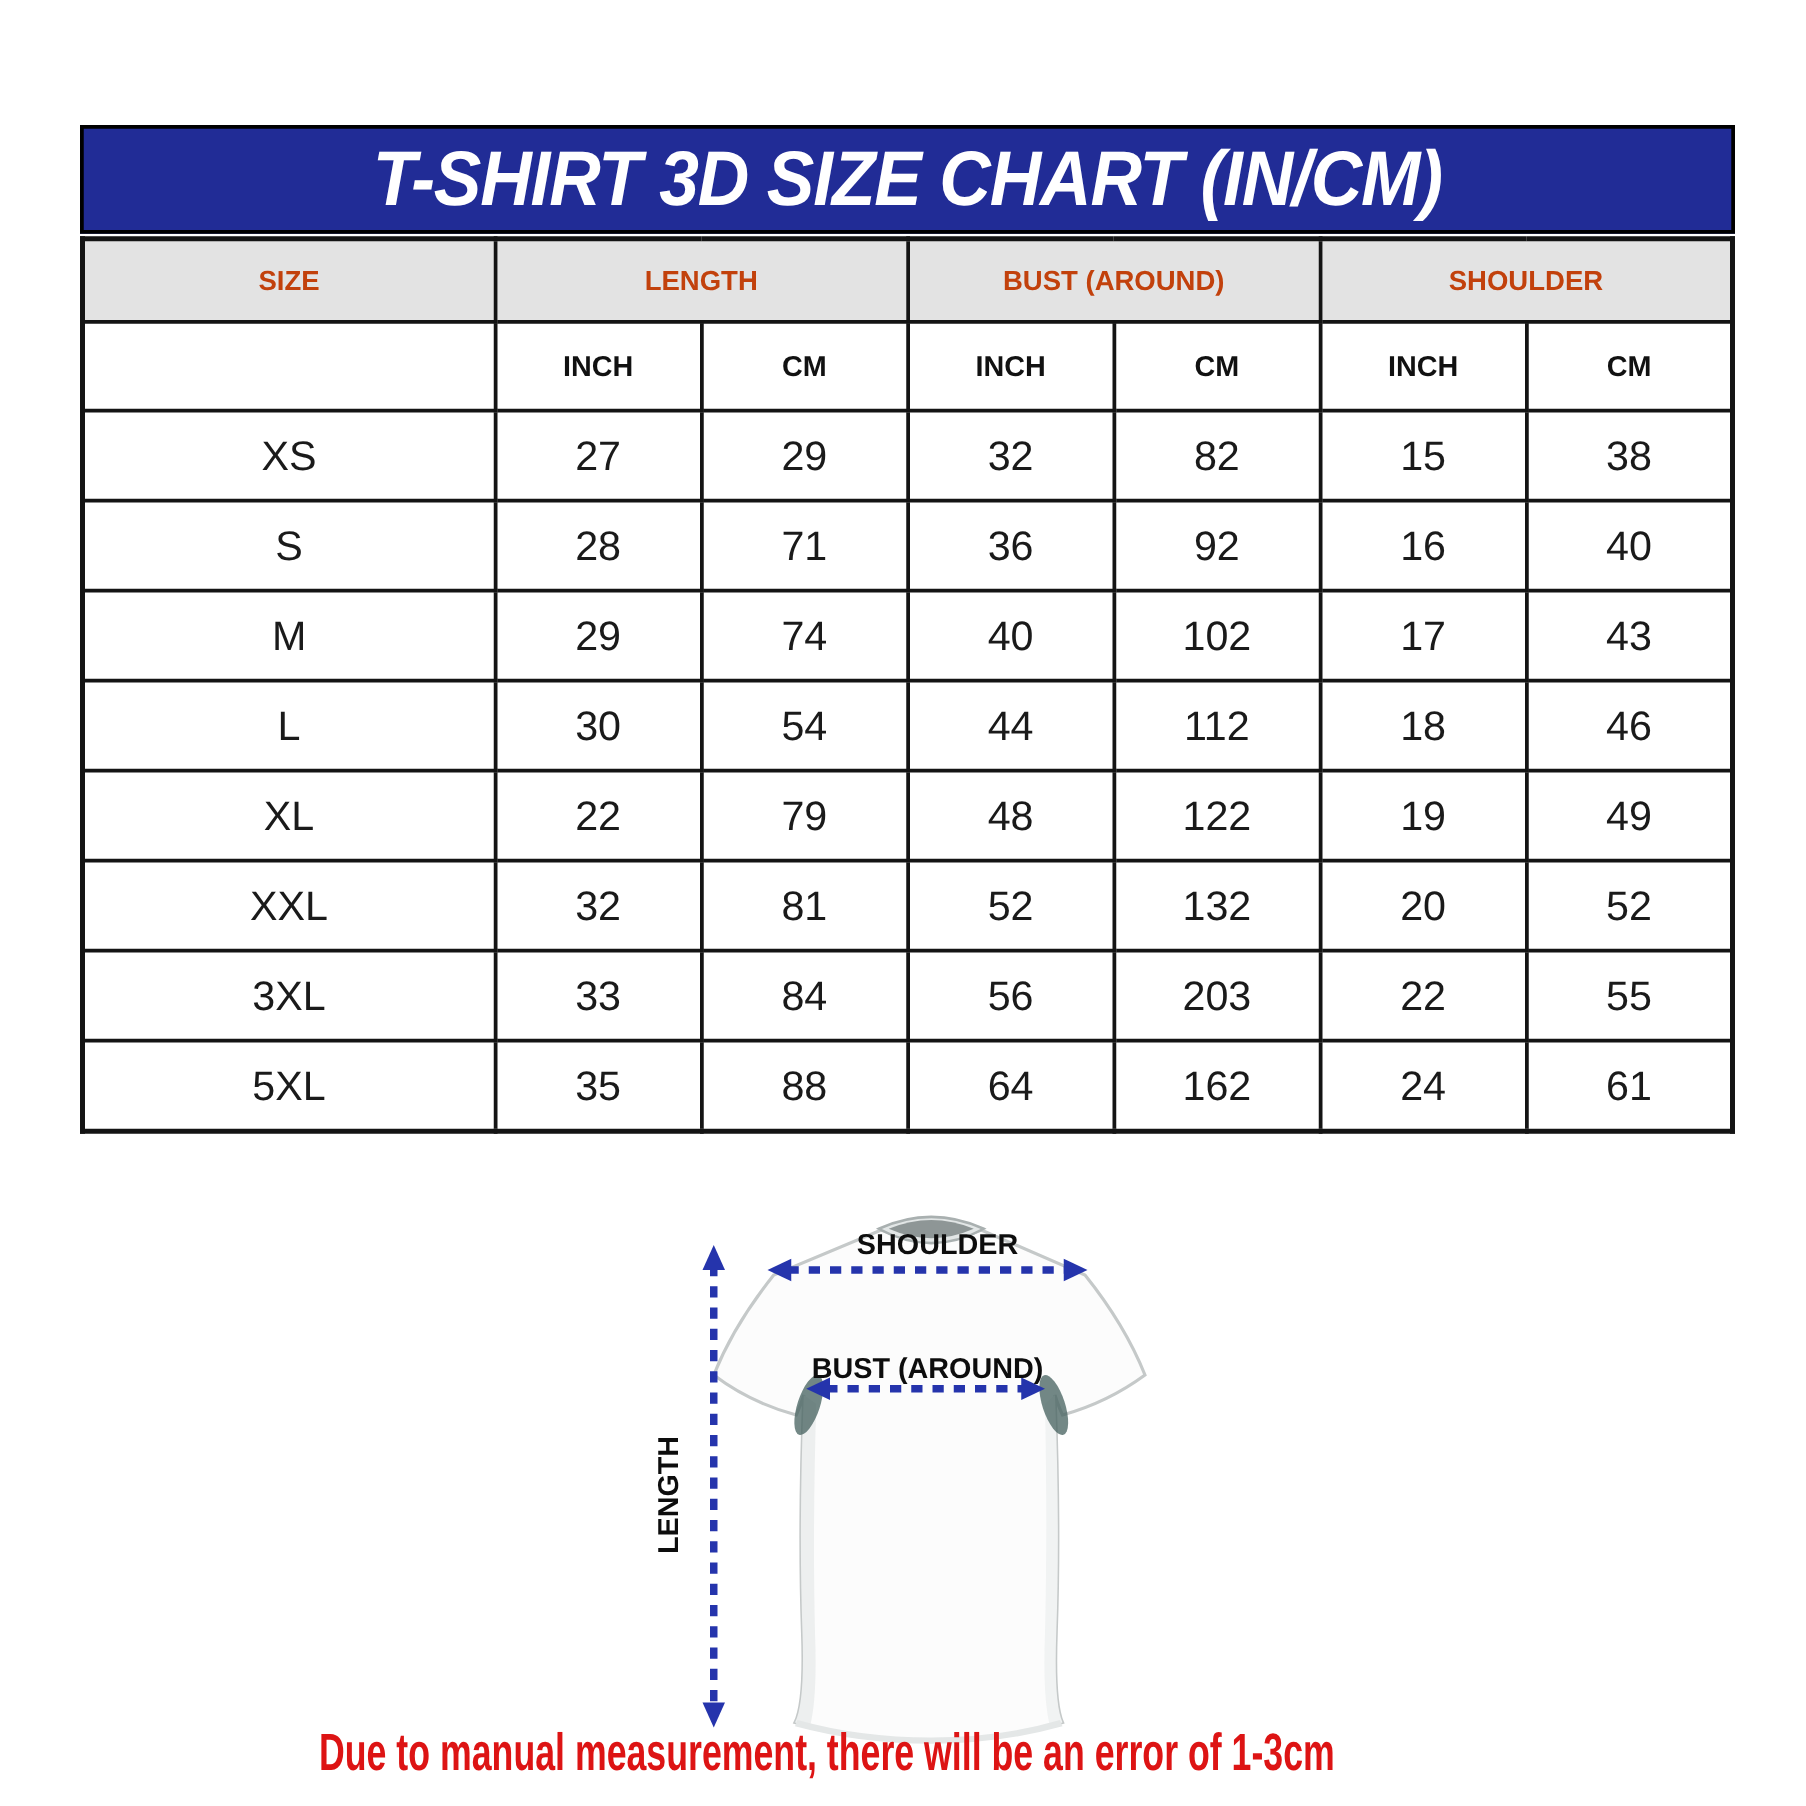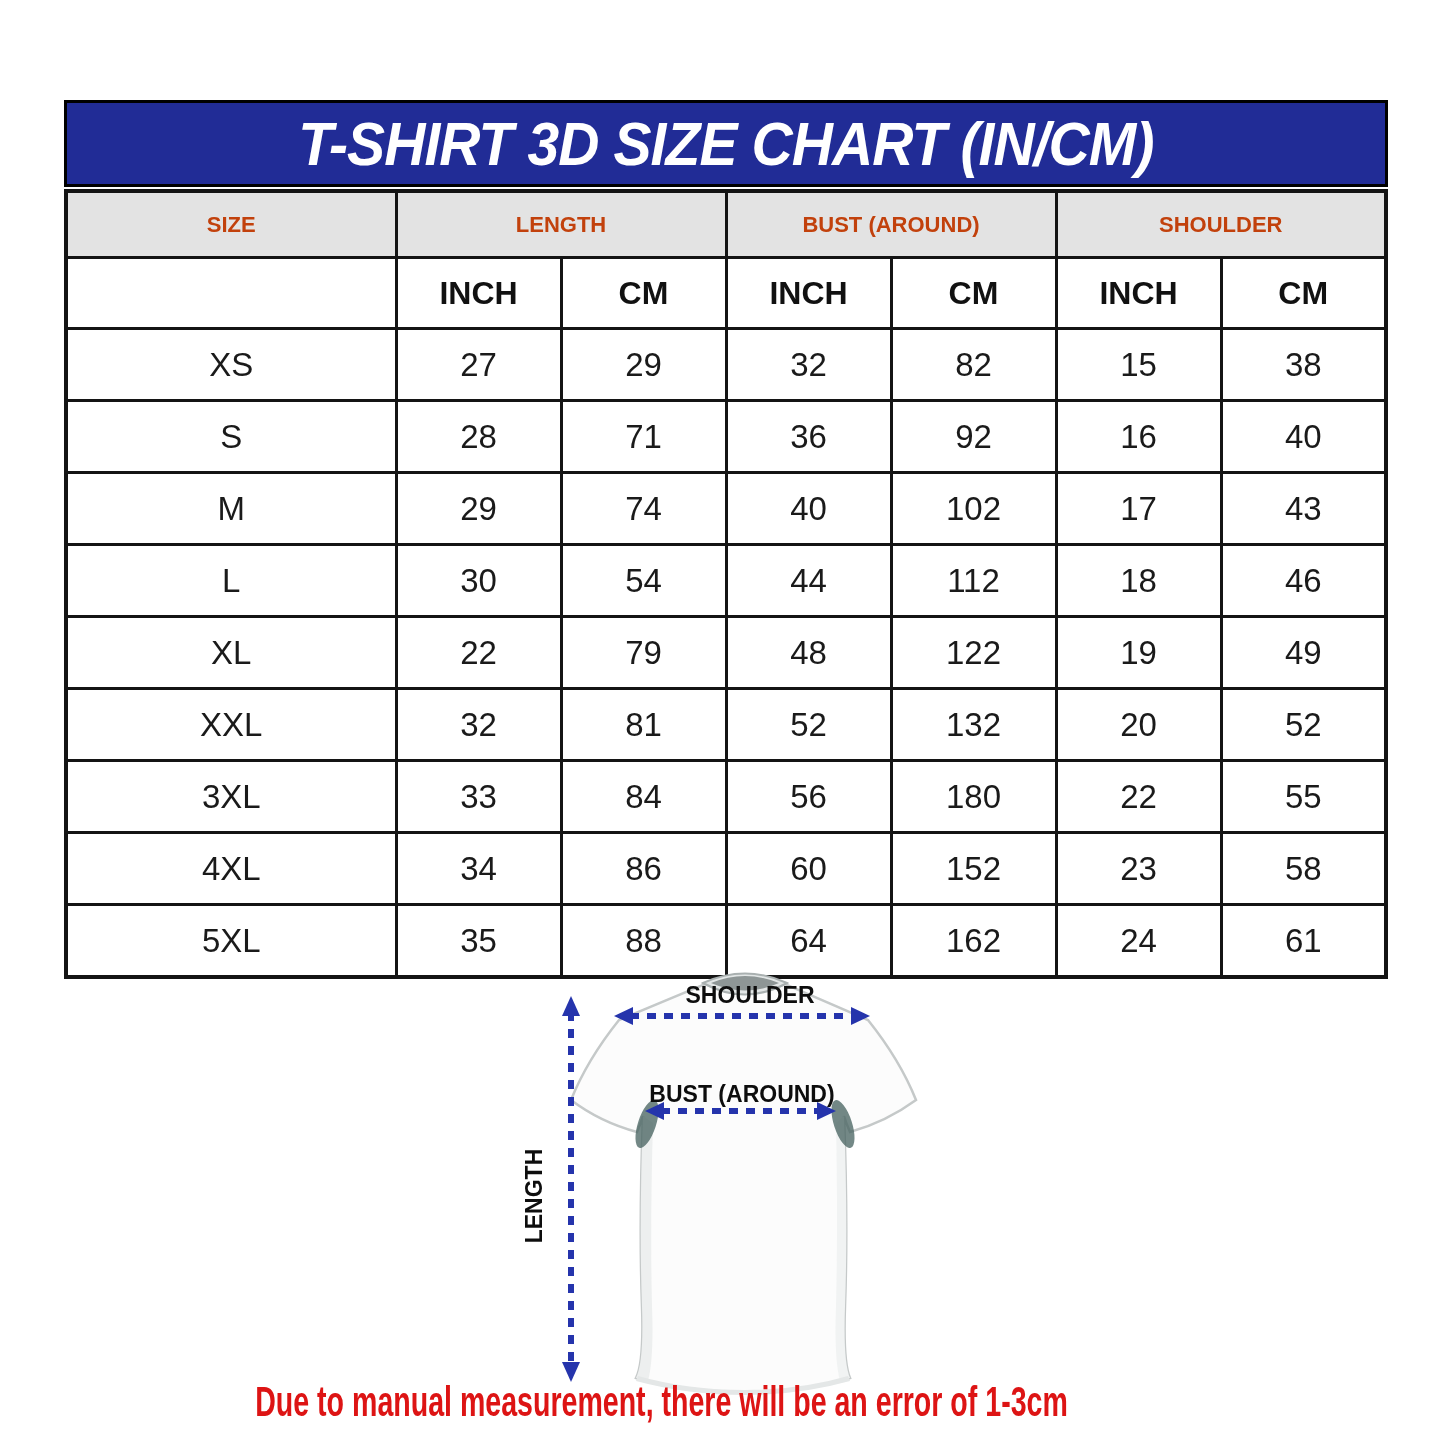--- a/index.html
+++ b/index.html
@@ -53,21 +53,21 @@
   .size-table { border: 4px solid #141414; }
   tr.group-row th {
     height: 63px;
     background: #E3E3E3;
     font-size: 22px;
     font-weight: bold;
     color: #c2410c;
   }
   tr.unit-row td {
     height: 68px;
-    font-size: 32px;
+    font-size: 23px;
     font-weight: bold;
     color: #111111;
     background: #ffffff;
   }
   tbody tr.data-row td {
     height: 69px;
     font-size: 33px;
     font-weight: normal;
     color: #1a1a1a;
     background: #ffffff;
@@ -193,32 +193,23 @@
       <td>52</td>
       <td>132</td>
       <td>20</td>
       <td>52</td>
     </tr>
         <tr class="data-row">
       <td>3XL</td>
       <td>33</td>
       <td>84</td>
       <td>56</td>
-      <td>180</td>
+      <td>203</td>
       <td>22</td>
       <td>55</td>
-    </tr>
-        <tr class="data-row">
-      <td>4XL</td>
-      <td>34</td>
-      <td>86</td>
-      <td>60</td>
-      <td>152</td>
-      <td>23</td>
-      <td>58</td>
     </tr>
         <tr class="data-row">
       <td>5XL</td>
       <td>35</td>
       <td>88</td>
       <td>64</td>
       <td>162</td>
       <td>24</td>
       <td>61</td>
     </tr>

